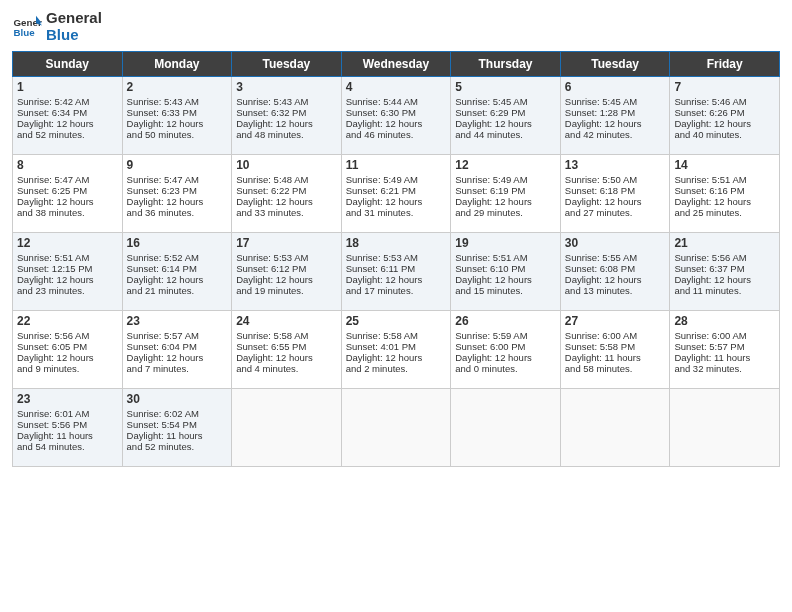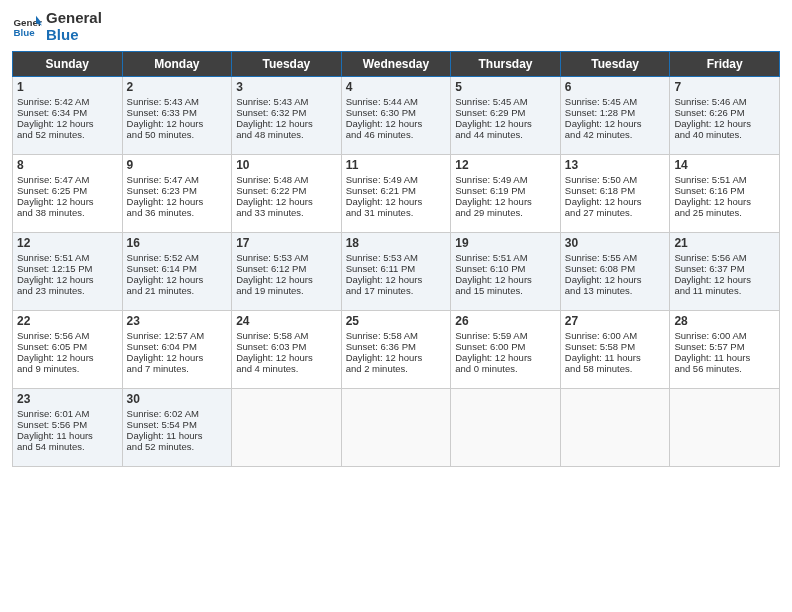--- a/index.html
+++ b/index.html
@@ -271,36 +271,36 @@
         <tr>
           <td>
             <span class="day-num">22</span>
             <div>Sunrise: 5:56 AM</div>
             <div>Sunset: 6:05 PM</div>
             <div>Daylight: 12 hours</div>
             <div>and 9 minutes.</div>
           </td>
           <td>
             <span class="day-num">23</span>
-            <div>Sunrise: 12:57 AM</div>
+            <div>Sunrise: 5:57 AM</div>
             <div>Sunset: 6:04 PM</div>
             <div>Daylight: 12 hours</div>
             <div>and 7 minutes.</div>
           </td>
           <td>
             <span class="day-num">24</span>
             <div>Sunrise: 5:58 AM</div>
-            <div>Sunset: 6:03 PM</div>
+            <div>Sunset: 6:55 PM</div>
             <div>Daylight: 12 hours</div>
             <div>and 4 minutes.</div>
           </td>
           <td>
             <span class="day-num">25</span>
             <div>Sunrise: 5:58 AM</div>
-            <div>Sunset: 6:36 PM</div>
+            <div>Sunset: 4:01 PM</div>
             <div>Daylight: 12 hours</div>
             <div>and 2 minutes.</div>
           </td>
           <td>
             <span class="day-num">26</span>
             <div>Sunrise: 5:59 AM</div>
             <div>Sunset: 6:00 PM</div>
             <div>Daylight: 12 hours</div>
             <div>and 0 minutes.</div>
           </td>
@@ -309,21 +309,21 @@
             <div>Sunrise: 6:00 AM</div>
             <div>Sunset: 5:58 PM</div>
             <div>Daylight: 11 hours</div>
             <div>and 58 minutes.</div>
           </td>
           <td>
             <span class="day-num">28</span>
             <div>Sunrise: 6:00 AM</div>
             <div>Sunset: 5:57 PM</div>
             <div>Daylight: 11 hours</div>
-            <div>and 56 minutes.</div>
+            <div>and 32 minutes.</div>
           </td>
         </tr>
         <tr>
           <td>
             <span class="day-num">23</span>
             <div>Sunrise: 6:01 AM</div>
             <div>Sunset: 5:56 PM</div>
             <div>Daylight: 11 hours</div>
             <div>and 54 minutes.</div>
           </td>

